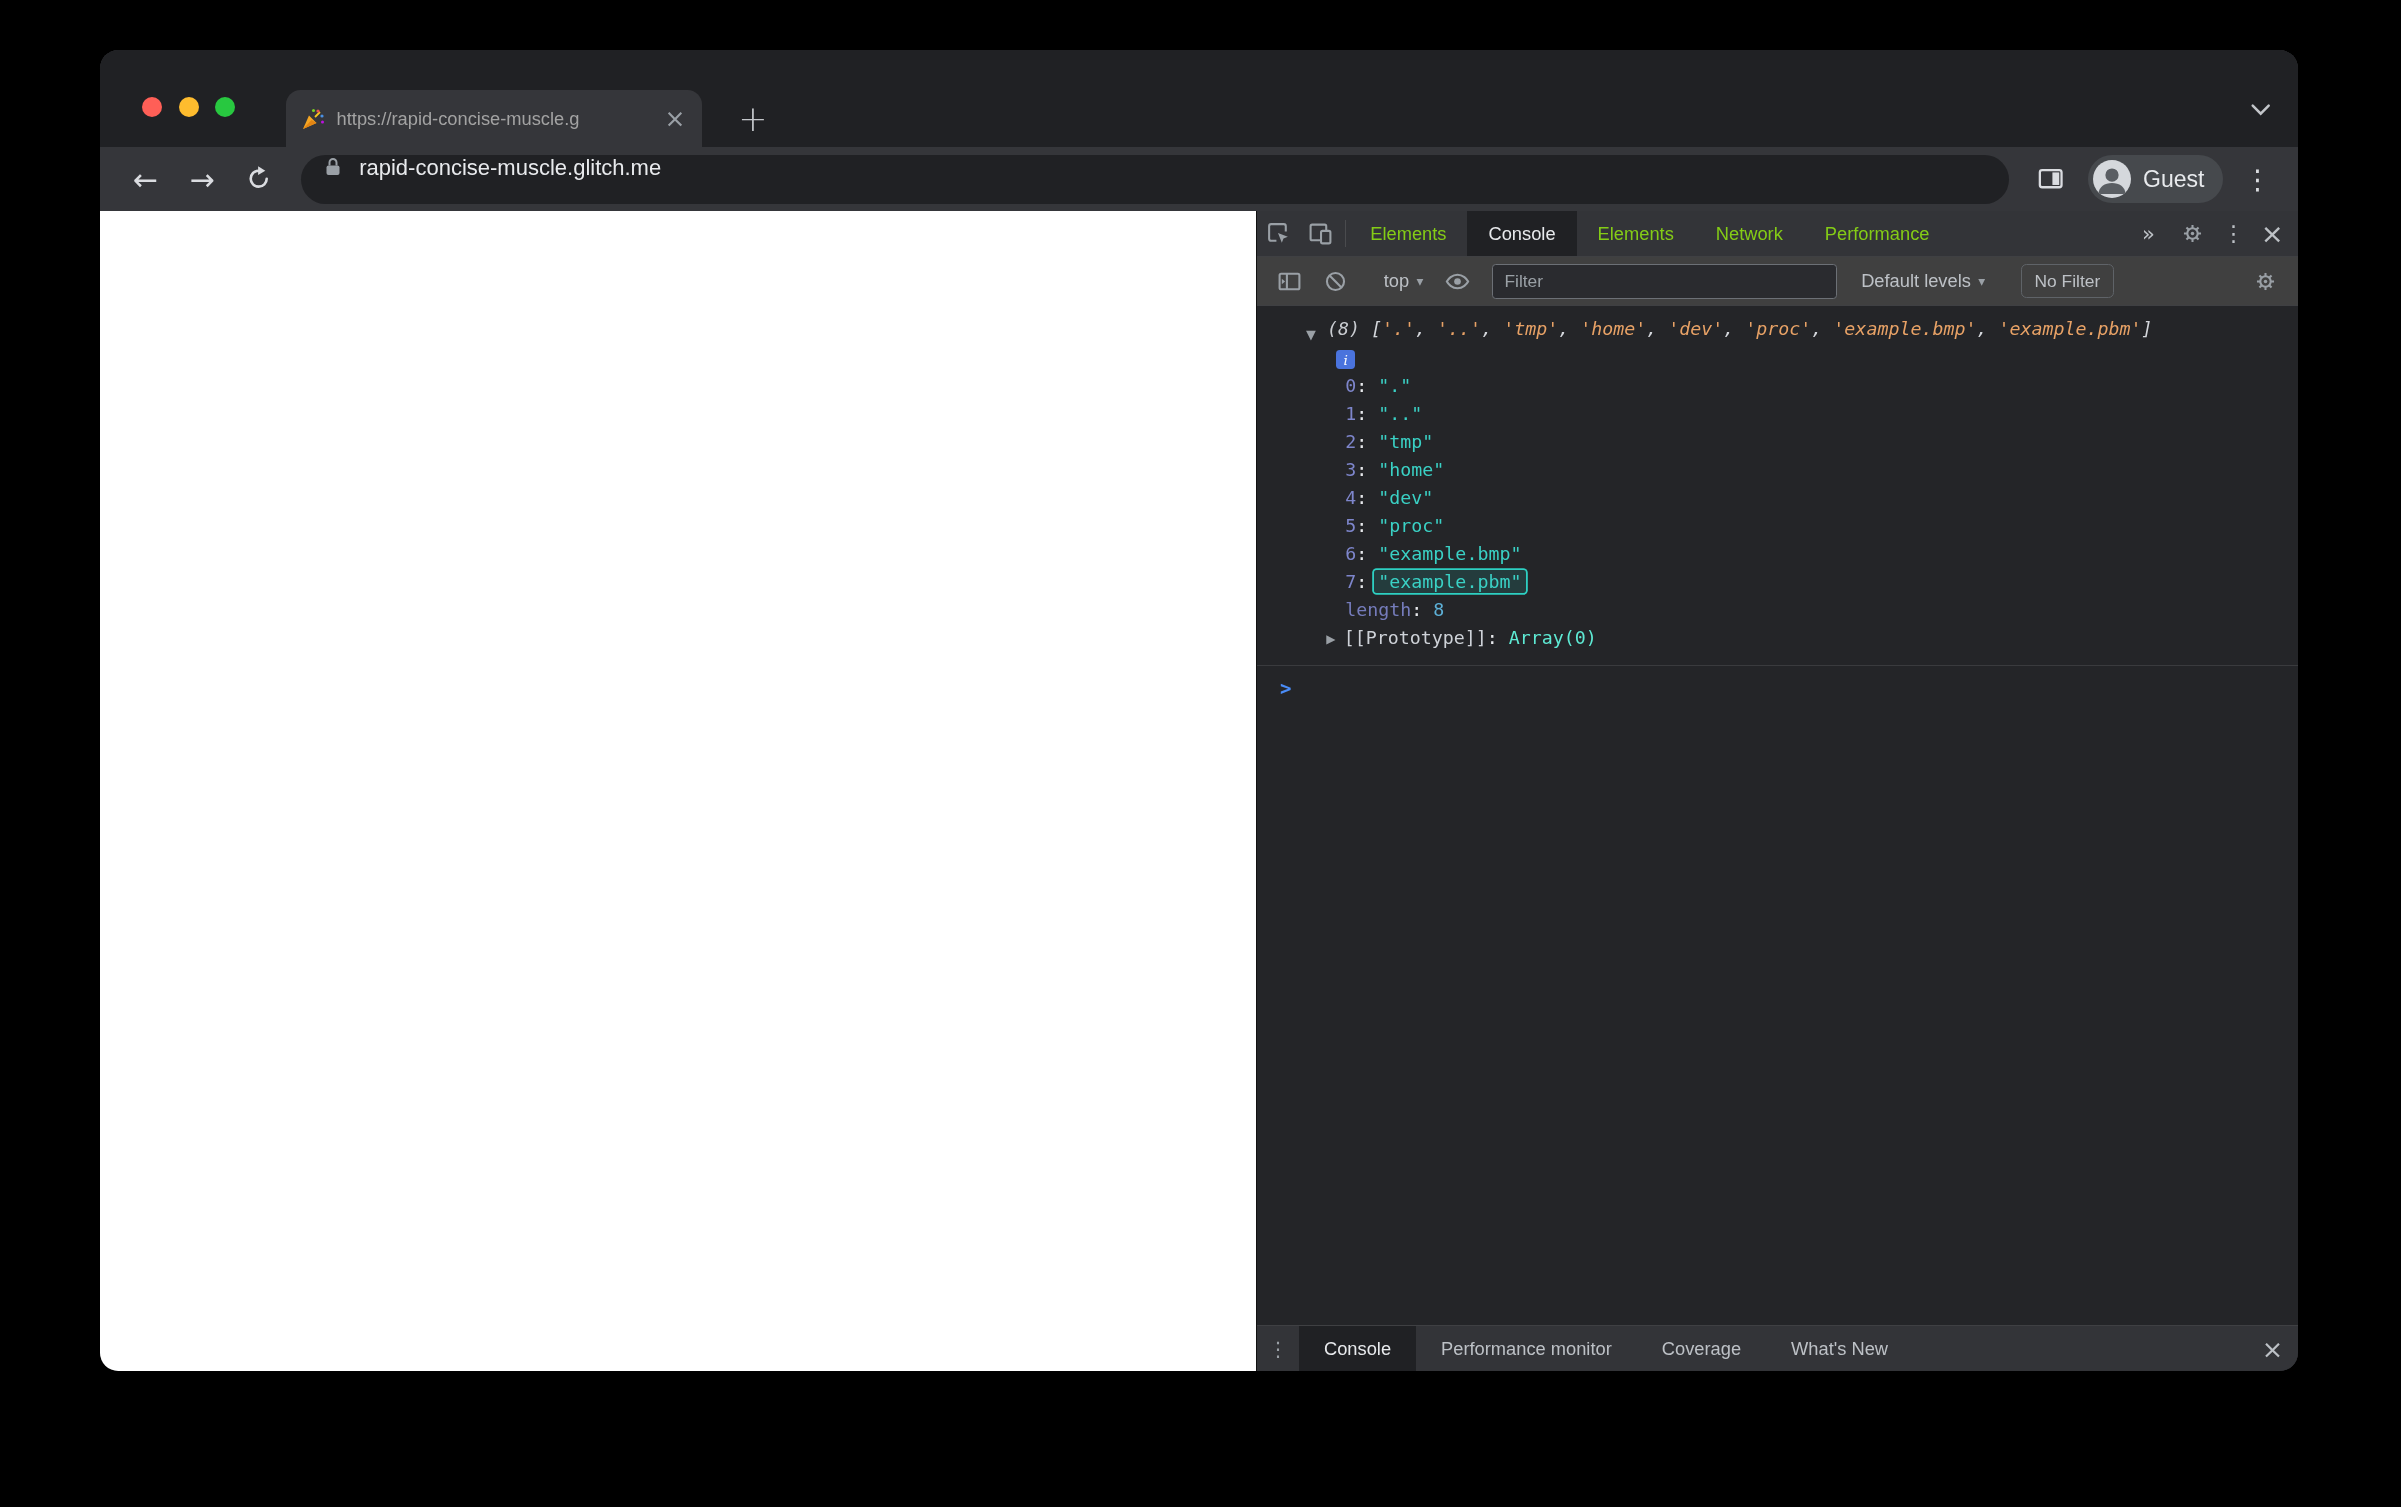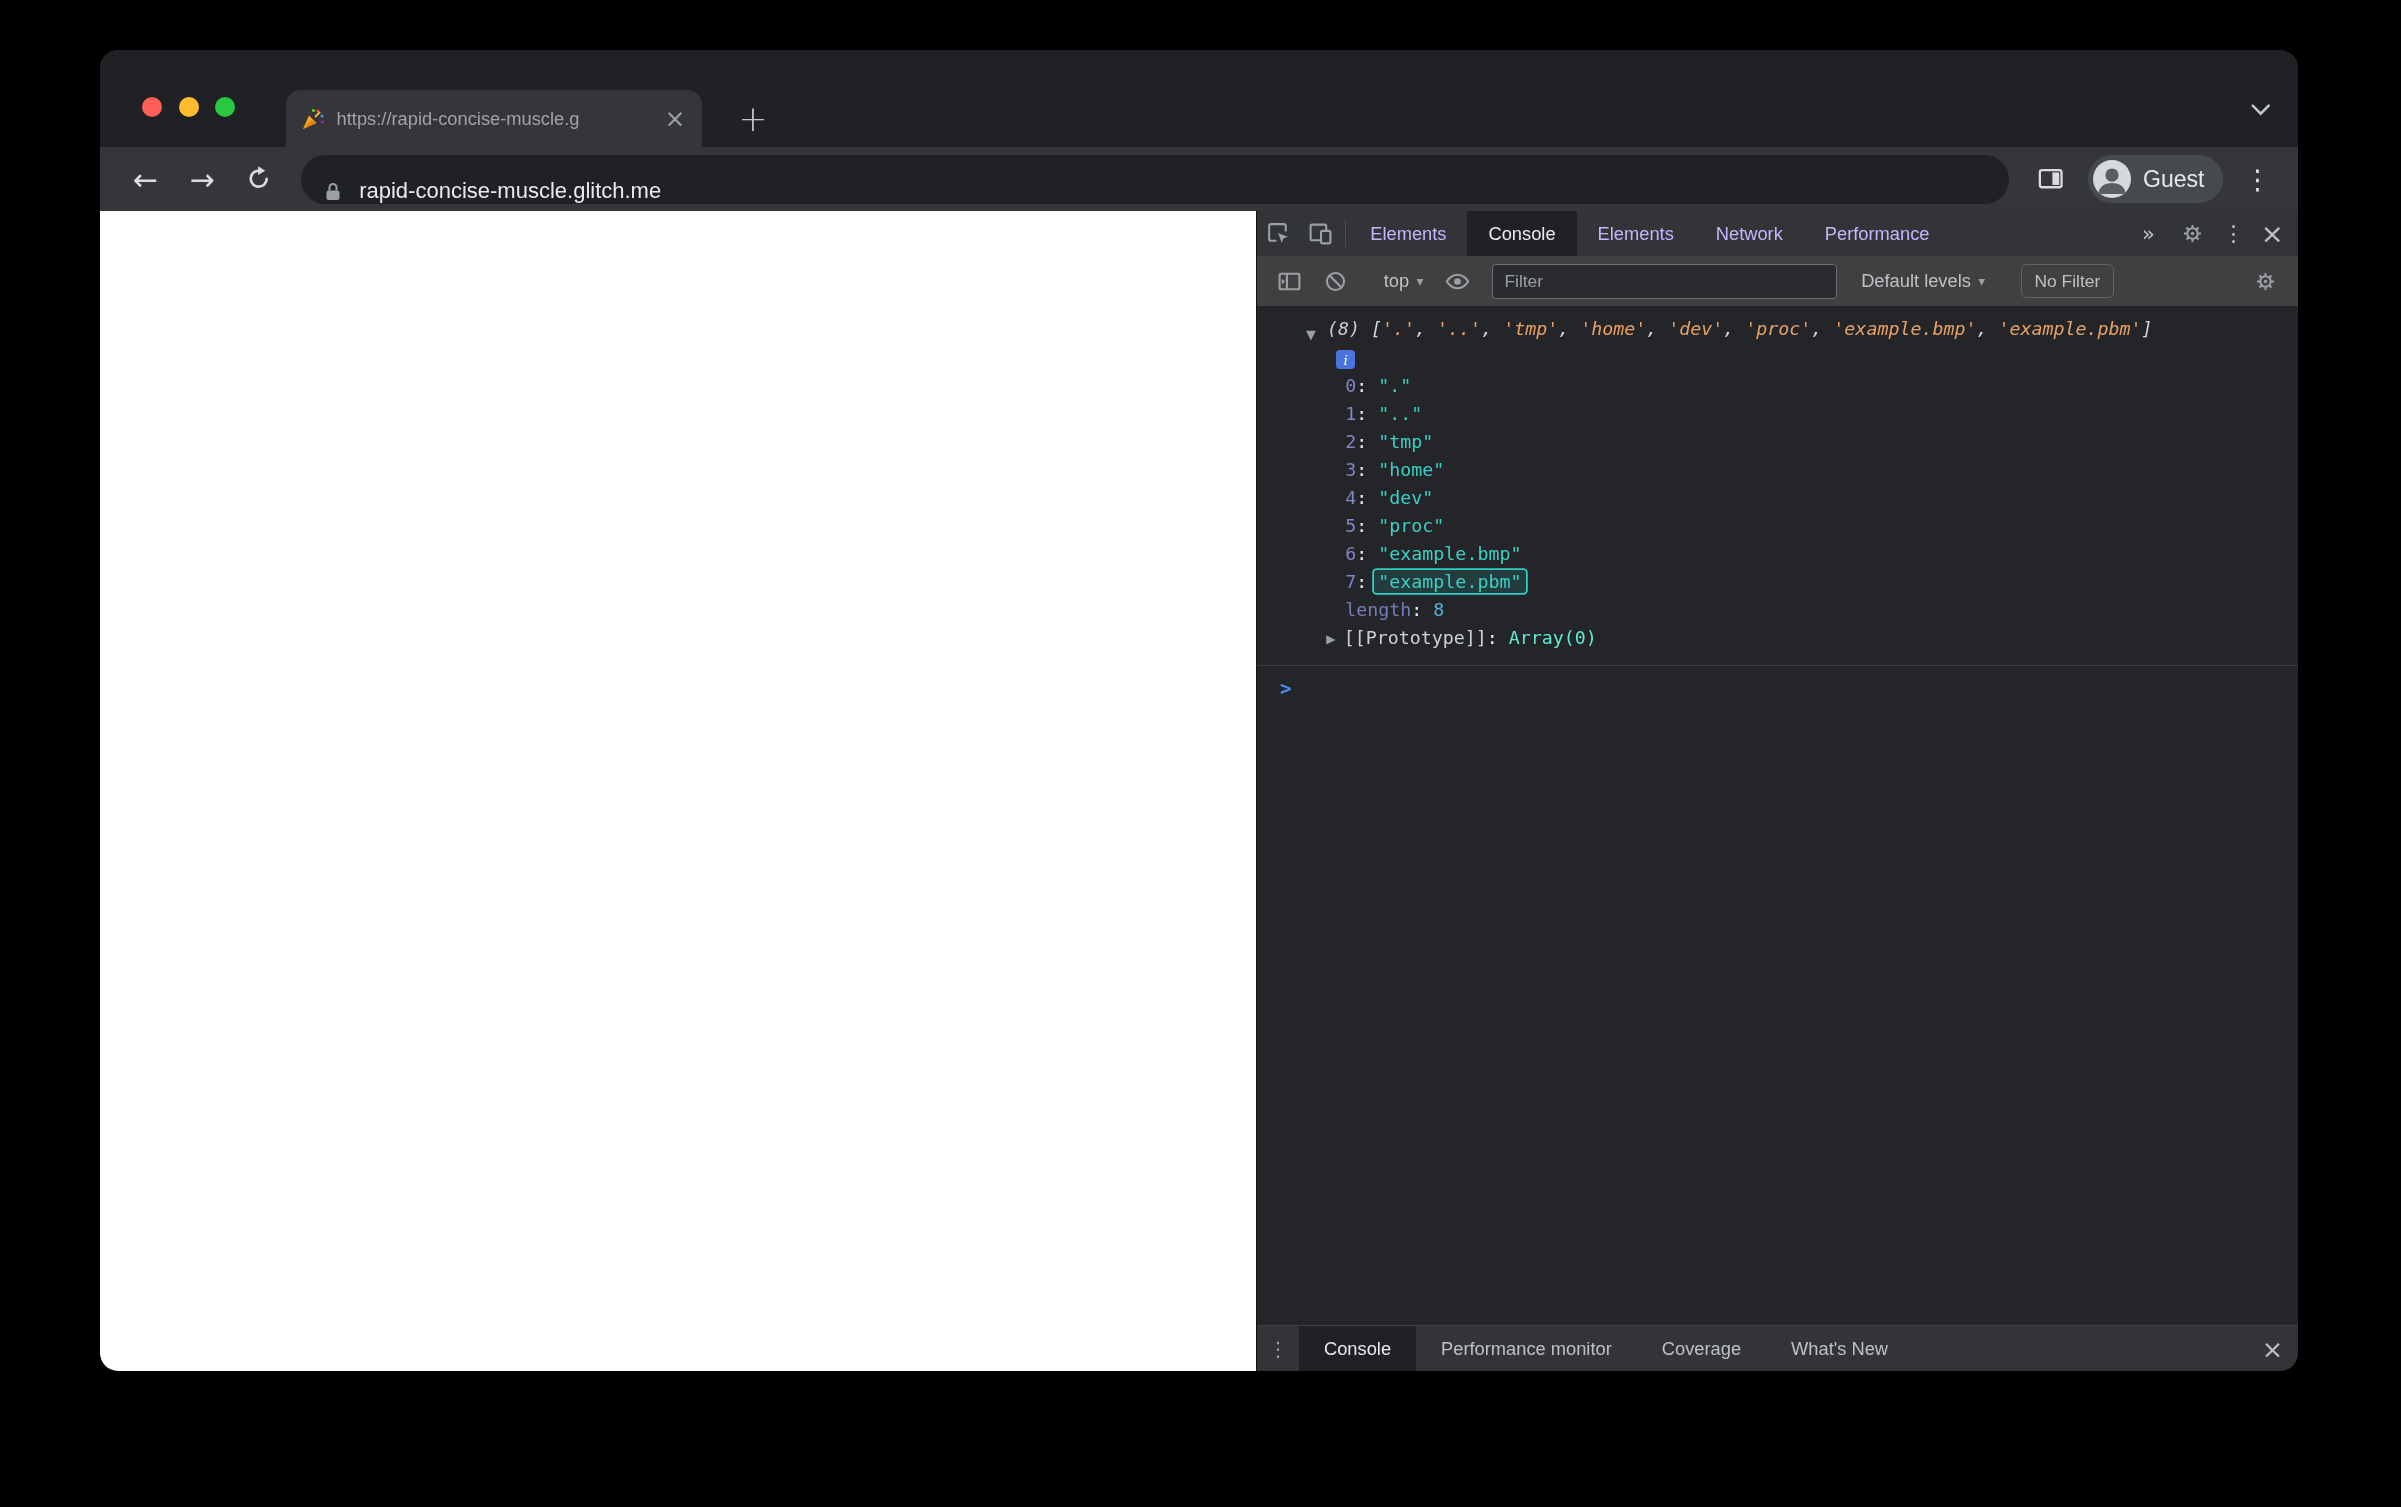--- a/index.html
+++ b/index.html
@@ -37,41 +37,41 @@
     display: flex; align-items: center; justify-content: center;
     font-size: 35px; font-weight: 300; color: #c2c5c9; }
   .tabstrip-chevron { position: absolute; right: 24px; top: 46px; width: 27.4px; height: 22px; }
 
   
   .toolbar { height: 64px; flex: 0 0 64px; background: #35363a; display: flex; align-items: center; padding: 0 24px 0 25.6px; }
   .nav-btn { display: inline-flex; align-items: center; justify-content: center; width: 40px; height: 49px; flex: 0 0 auto; font-size: 30px; color: #dadce0; margin-right: 16.5px; }
   .nav-btn.kebab { font-size: 27.4px; margin-right: 0; width: 33px; }
   .omnibox {
     flex: 1; height: 49px; border-radius: 25px; background: #202124;
-    display: flex; align-items: flex-end; padding: 0 20px; gap: 14.6px; margin: 0 22px 0 5.5px; min-width: 0;
+    display: flex; align-items: flex-start; padding: 0 20px; gap: 14.6px; margin: 0 22px 0 5.5px; min-width: 0;
   }
   .lock { display: inline-flex; width: 24px; height: 24px; }
   .url { font-size: 22px; color: #e8eaed; white-space: nowrap; overflow: hidden; }
   .guest-chip { display: flex; align-items: center; gap: 12px; background: #46494d; border-radius: 27.4px; padding: 4.6px 18.3px 4.6px 5.5px; margin-right: 18.3px; }
   .avatar { width: 38px; height: 38px; border-radius: 50%; background: #d5d8dc; display: inline-flex; align-items: center; justify-content: center; overflow: hidden; }
   .guest-label { font-size: 23px; color: #e8eaed; }
 
   
   .content { flex: 1; display: flex; min-height: 0; }
   .page { flex: 1; background: #ffffff; }
 
   .devtools { width: 1042px; flex: 0 0 1042px; background: #242528; border-left: 0.9px solid #111; display: flex; flex-direction: column; min-height: 0; }
 
   
   .dt-tabbar { height: 46px; flex: 0 0 46px; background: #333438; border-bottom: 0.9px solid #3f4043; display: flex; align-items: stretch; }
   .icon-btn { display: inline-flex; align-items: center; justify-content: center; width: 42px; flex: 0 0 auto; }
   .icon-btn svg { width: 25px; height: 25px; }
   .vsep { width: 0.9px; background: #4a4b4e; margin: 9.1px 3.7px; flex: 0 0 0.9px; }
   .dt-tabs { display: flex; align-items: stretch; }
-  .dt-tab { display: flex; align-items: center; padding: 0 21px; font-size: 18.3px; color: #c4b5fd; white-space: nowrap; }
+  .dt-tab { display: flex; align-items: center; padding: 0 21px; font-size: 18.3px; color: #84cc16; white-space: nowrap; }
   .dt-tab.active { background: #202124; color: #e8eaed; }
   .dt-tabbar-right { margin-left: auto; display: flex; align-items: center; gap: 3.7px; padding-right: 7.3px; }
   .more { font-size: 21px; color: #bdc1c6; padding: 0 12.8px; }
   .dt-tabbar-right .kebab { font-size: 22px; color: #bdc1c6; width: 33px; text-align: center; }
   .dt-tabbar-right .close { font-size: 27.4px; color: #bdc1c6; width: 37px; text-align: center; }
 
   
   .dt-toolbar { height: 49px; flex: 0 0 49px; background: #404040; border-bottom: 0.9px solid #3f4043; display: flex; align-items: center; padding: 0 12.8px; gap: 5.5px; }
   .dt-toolbar .icon-btn { width: 40px; }
   .dropdown { display: flex; align-items: center; gap: 7.3px; padding: 0 9.1px; font-size: 18.3px; color: #bdc1c6; white-space: nowrap; }

